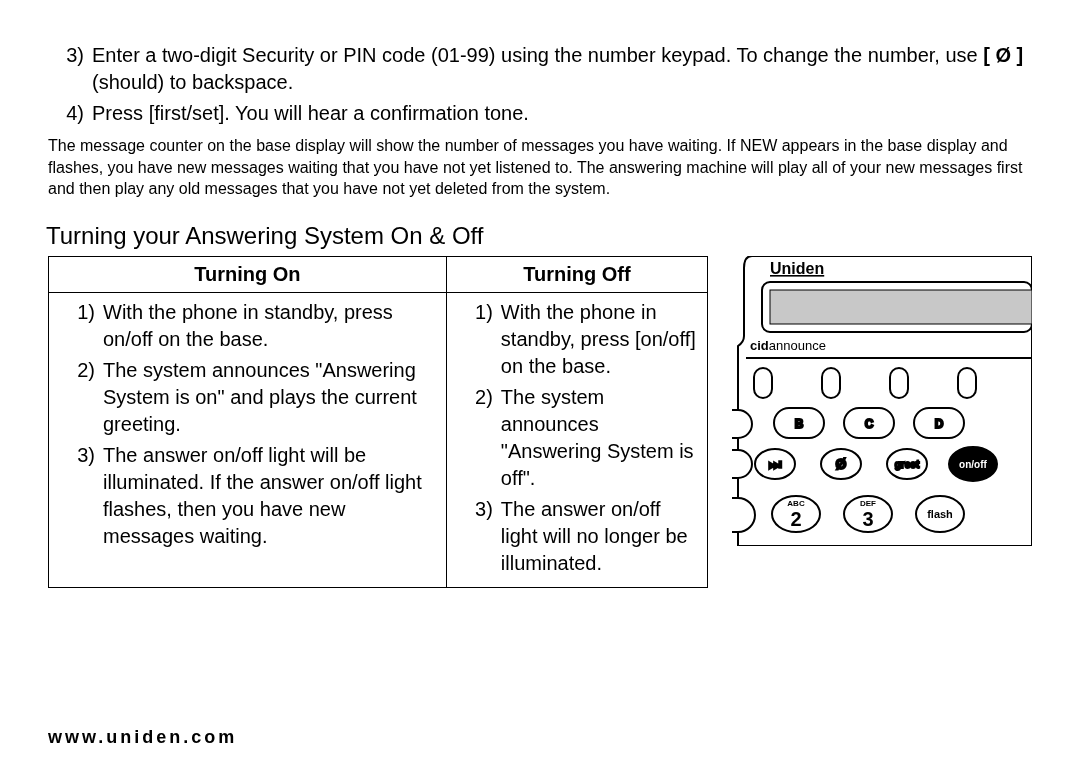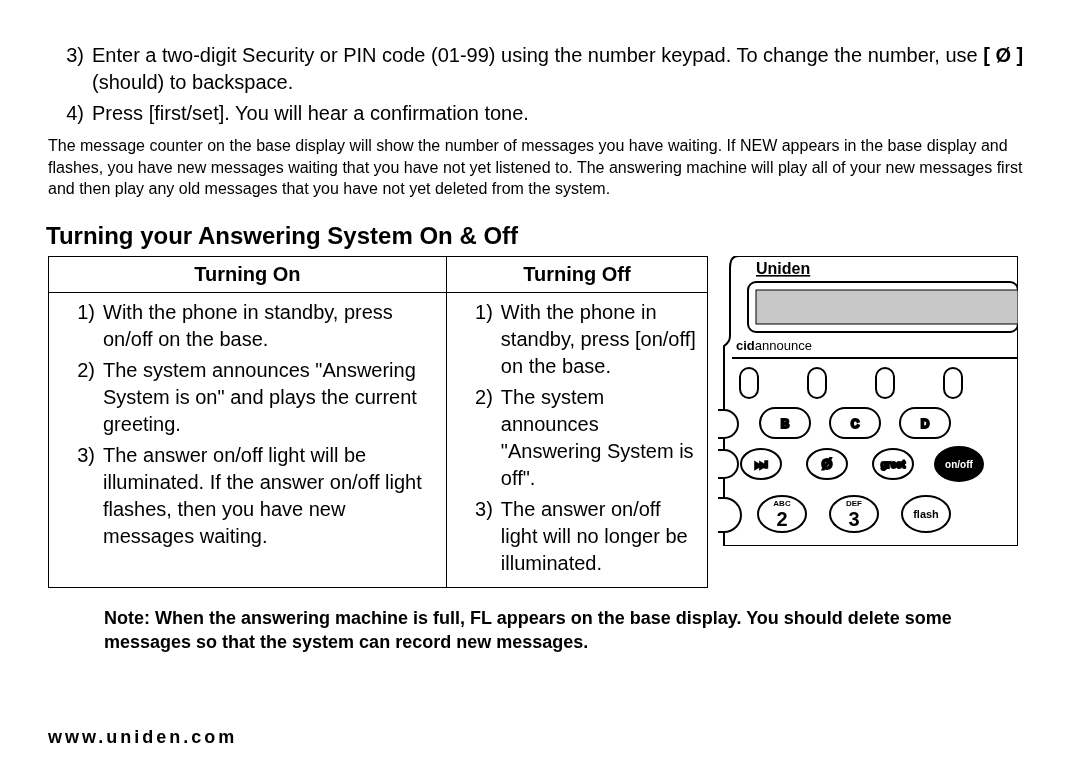--- a/index.html
+++ b/index.html
@@ -3,22 +3,22 @@
 <meta charset="utf-8">
 <style>
   html,body{margin:0;padding:0;background:#fff;color:#000;font-family:Arial,Helvetica,sans-serif}
   .page{width:1080px;height:762px;box-sizing:border-box;padding:42px 48px 24px 48px;position:relative}
   .ol{margin:0 0 6px 0}
   .ol .item{display:flex;margin-bottom:4px;font-size:20px;line-height:1.35}
   .ol .num{width:36px;flex:0 0 36px;text-align:right;padding-right:8px}
   .ol .txt{flex:1}
   .h1{font-size:32px;font-weight:bold;margin:14px 0 6px -2px}
   .para{font-size:16px;line-height:1.35;margin:8px 0 4px 0}
-  .h2{font-size:24px;font-weight:bold;margin:22px 0 6px -2px}
-  .row{display:flex;align-items:flex-start;gap:10px}
+  .h2{font-size:24px;font-weight:normal;margin:22px 0 6px -2px}
+  .row{display:flex;align-items:flex-start;gap:24px}
   table.tb{border-collapse:collapse;width:660px;font-size:20px}
   table.tb th,table.tb td{border:1px solid #000;padding:6px 10px;vertical-align:top;text-align:left}
   table.tb th{font-weight:bold;text-align:center}
   .note{font-size:18px;font-weight:bold;line-height:1.35;margin:18px 0 0 56px;max-width:960px}
   .footer{position:absolute;left:48px;right:48px;bottom:14px;display:flex;font-size:18px;font-weight:bold;letter-spacing:3px}
   .footer .right{letter-spacing:2px}
   .b{font-weight:normal}
   .glyph{font-weight:bold}
   
   .phone{width:300px;height:316px;position:relative}
@@ -145,19 +145,18 @@
           <ellipse cx="136" cy="258" rx="24" ry="18" fill="#fff"></ellipse>
             <text x="136" y="250" font-size="8" font-weight="bold" stroke="none">DEF</text>
             <text x="136" y="270" font-size="20" font-weight="bold" stroke="none">3</text>
           <ellipse cx="208" cy="258" rx="24" ry="18" fill="#fff"></ellipse>
             <text x="208" y="262" font-size="11" font-weight="bold" stroke="none">flash</text>
         </g>
       </svg>
     </div>
   </div>
 
-  <div class="note">Note: When the answering machine is full, FL appears on the base display. You should delete some messages so that the system can record new messages.</div>
 
   <div class="footer">
     <div class="left">www.uniden.com</div>
   </div>
 
 </div>
 
 </body></html>

